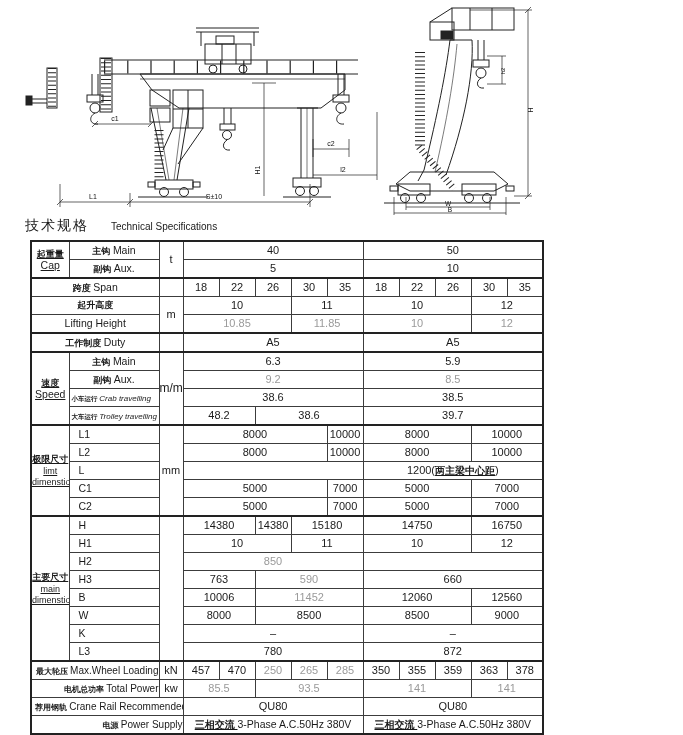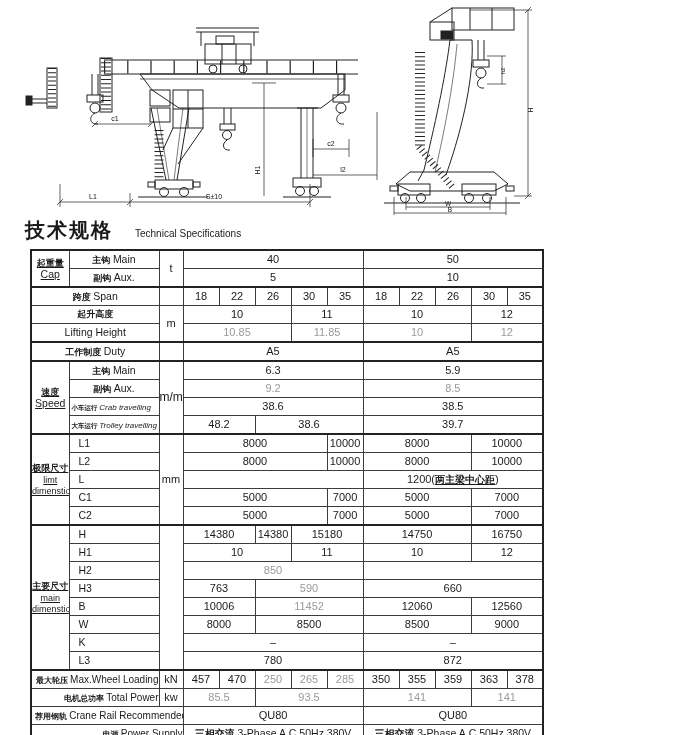--- a/index.html
+++ b/index.html
@@ -1,20 +1,20 @@
 <!DOCTYPE html>
 <html><head>
 <meta charset="utf-8">
 <style>
   html,body{margin:0;padding:0;background:#fff;}
   body{width:683px;height:735px;font-family:"Liberation Sans",sans-serif;color:#1a1a1a;overflow:hidden;}
   .drawing-wrap{width:683px;height:216px;}
   svg{display:block;}
   .heading{margin:1px 0 5px 25px;display:flex;align-items:baseline;gap:22px;}
-  .zh-title{font-size:20px;font-weight:bold;letter-spacing:2px;text-align:center;}
+  .zh-title{font-size:14px;font-weight:normal;letter-spacing:2px;text-align:center;}
   .en-title{font-size:10px;}
   table.spec{border-collapse:collapse;margin-left:30px;width:512px;table-layout:fixed;border:2px solid #222;}
   td{border:1px solid #3c3c3c;height:17px;text-align:center;font-size:11px;padding:0;overflow:hidden;white-space:nowrap;line-height:1.05;}
   tr{height:18px;}
   tr.sep td{border-top-width:2px;border-top-color:#222;}
   .zh{font-weight:bold;font-size:9px;}
   .en{font-size:10.5px;}
   .en-sm{font-size:9px;text-align:right;}
   .zh-tiny{font-weight:bold;font-size:10px;text-decoration:underline;}
   .g{color:#9a9a9a;}

